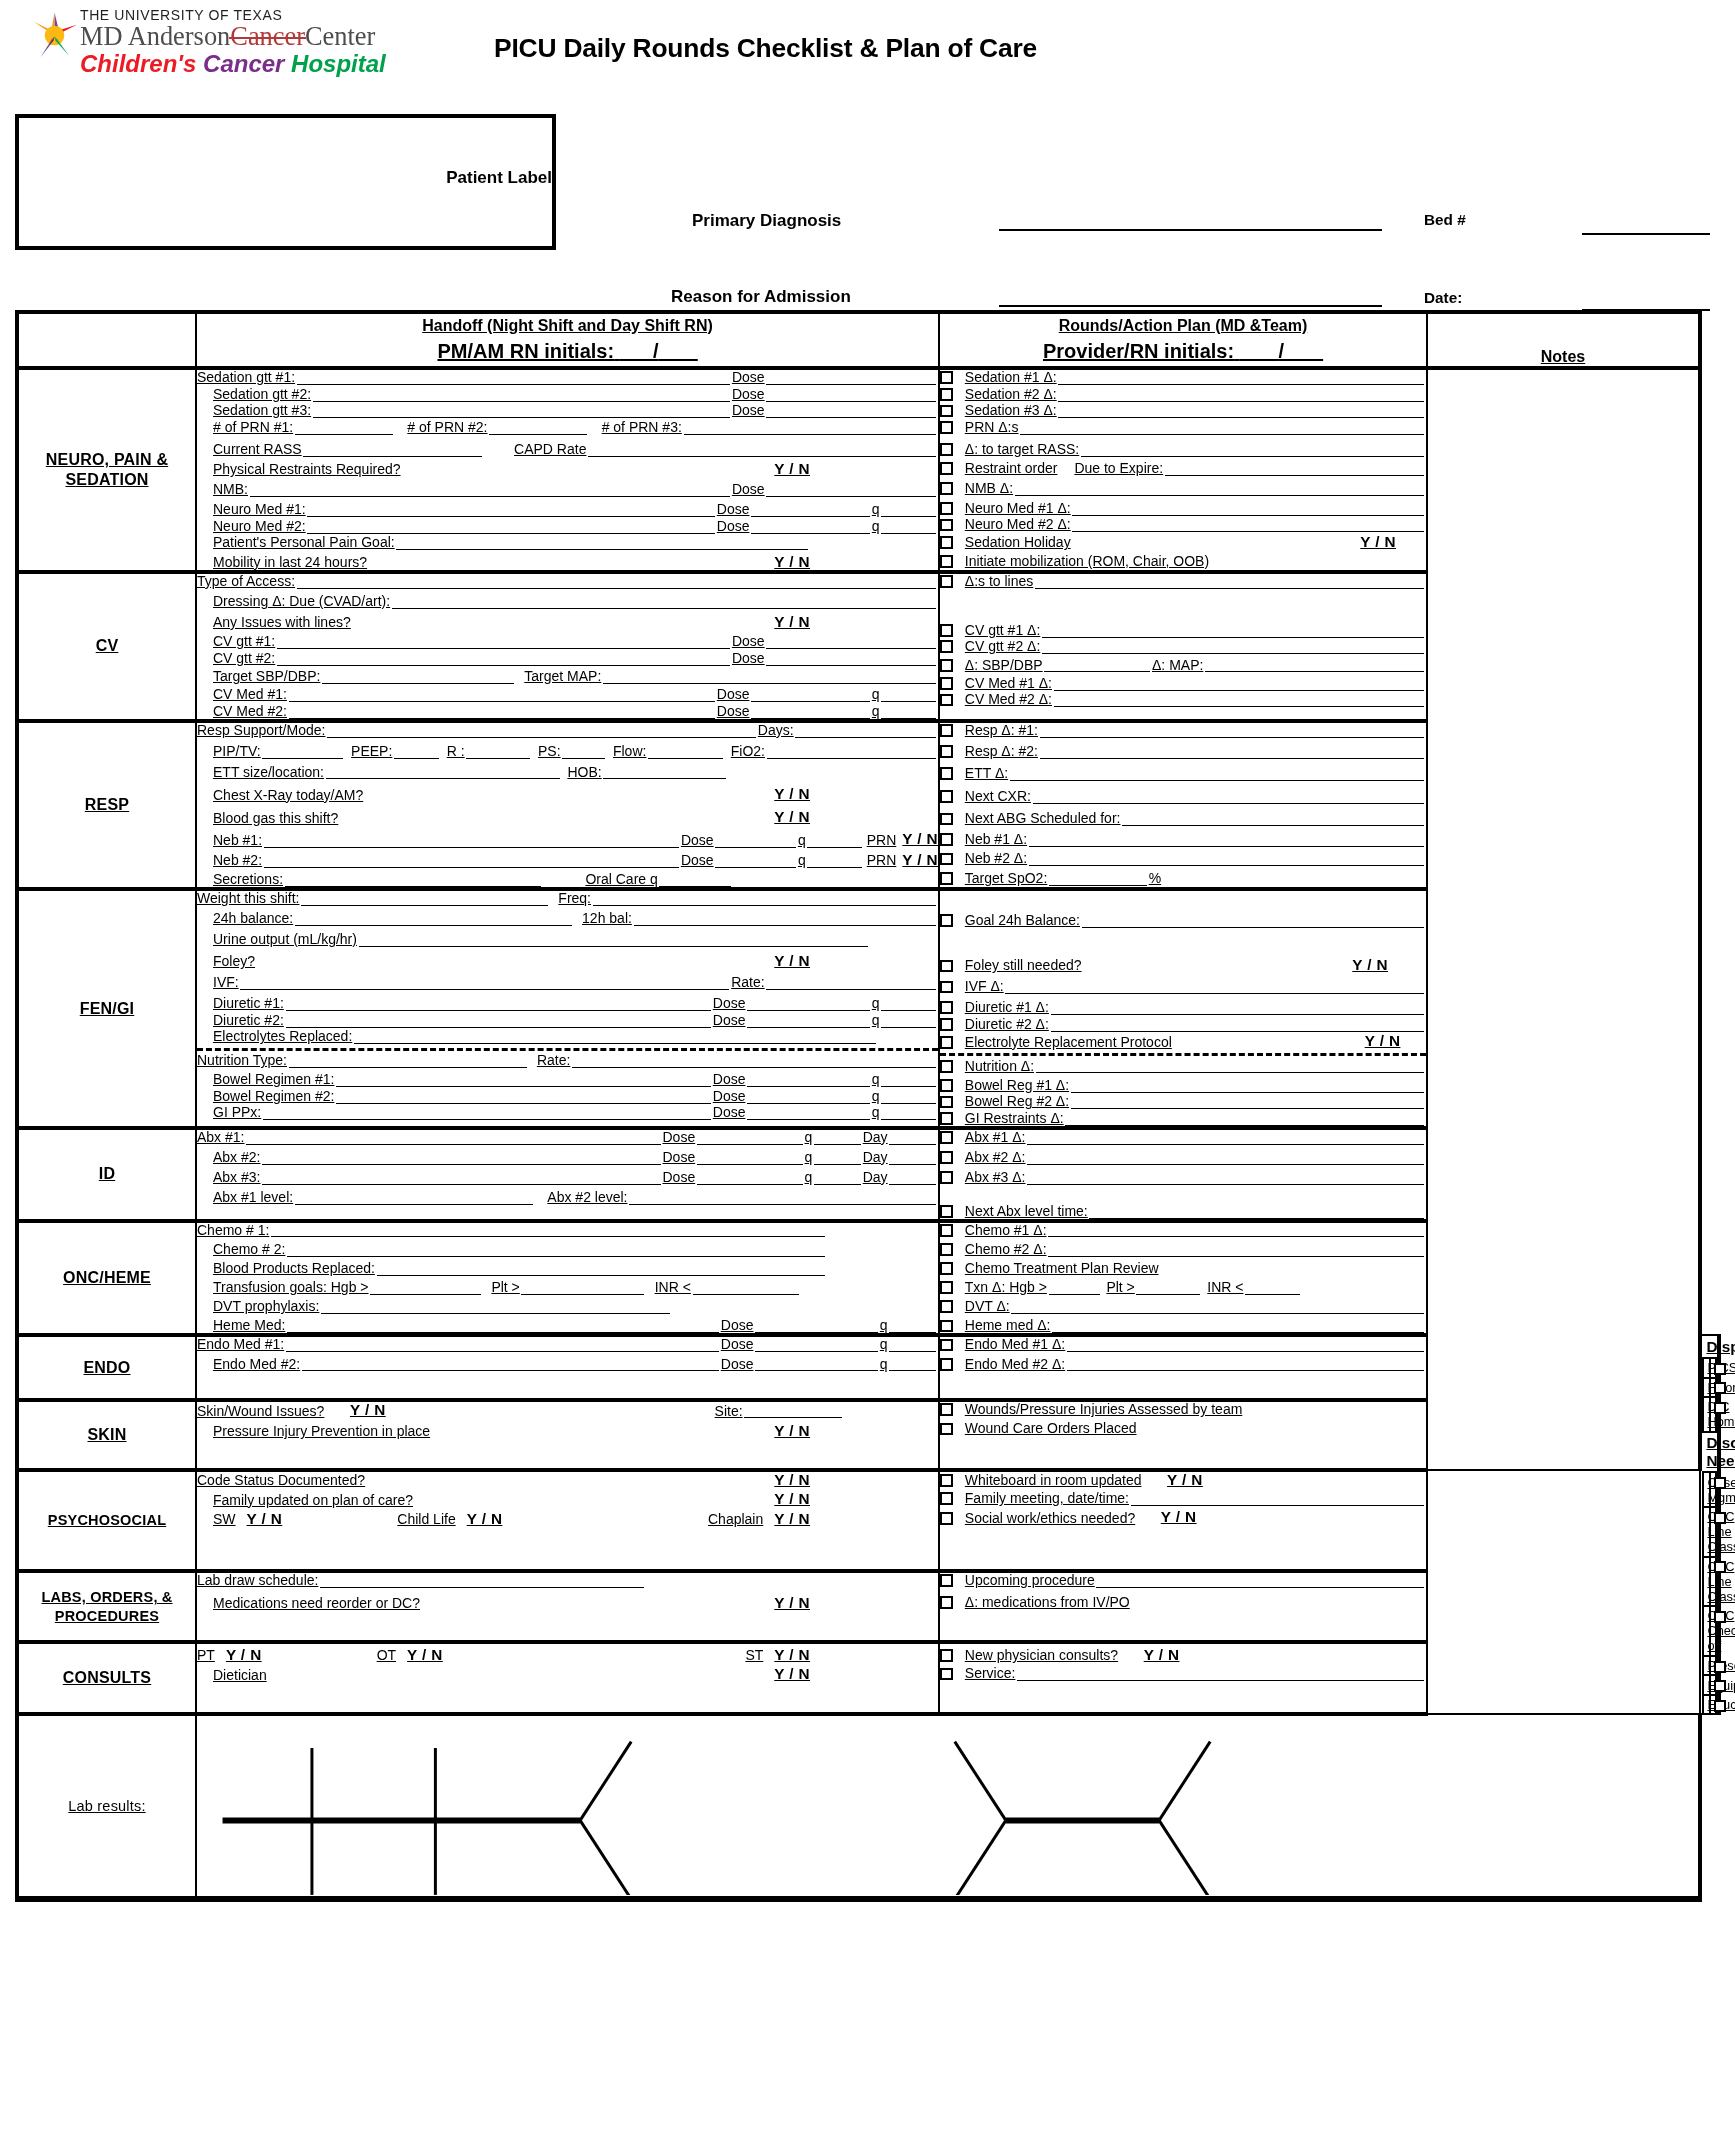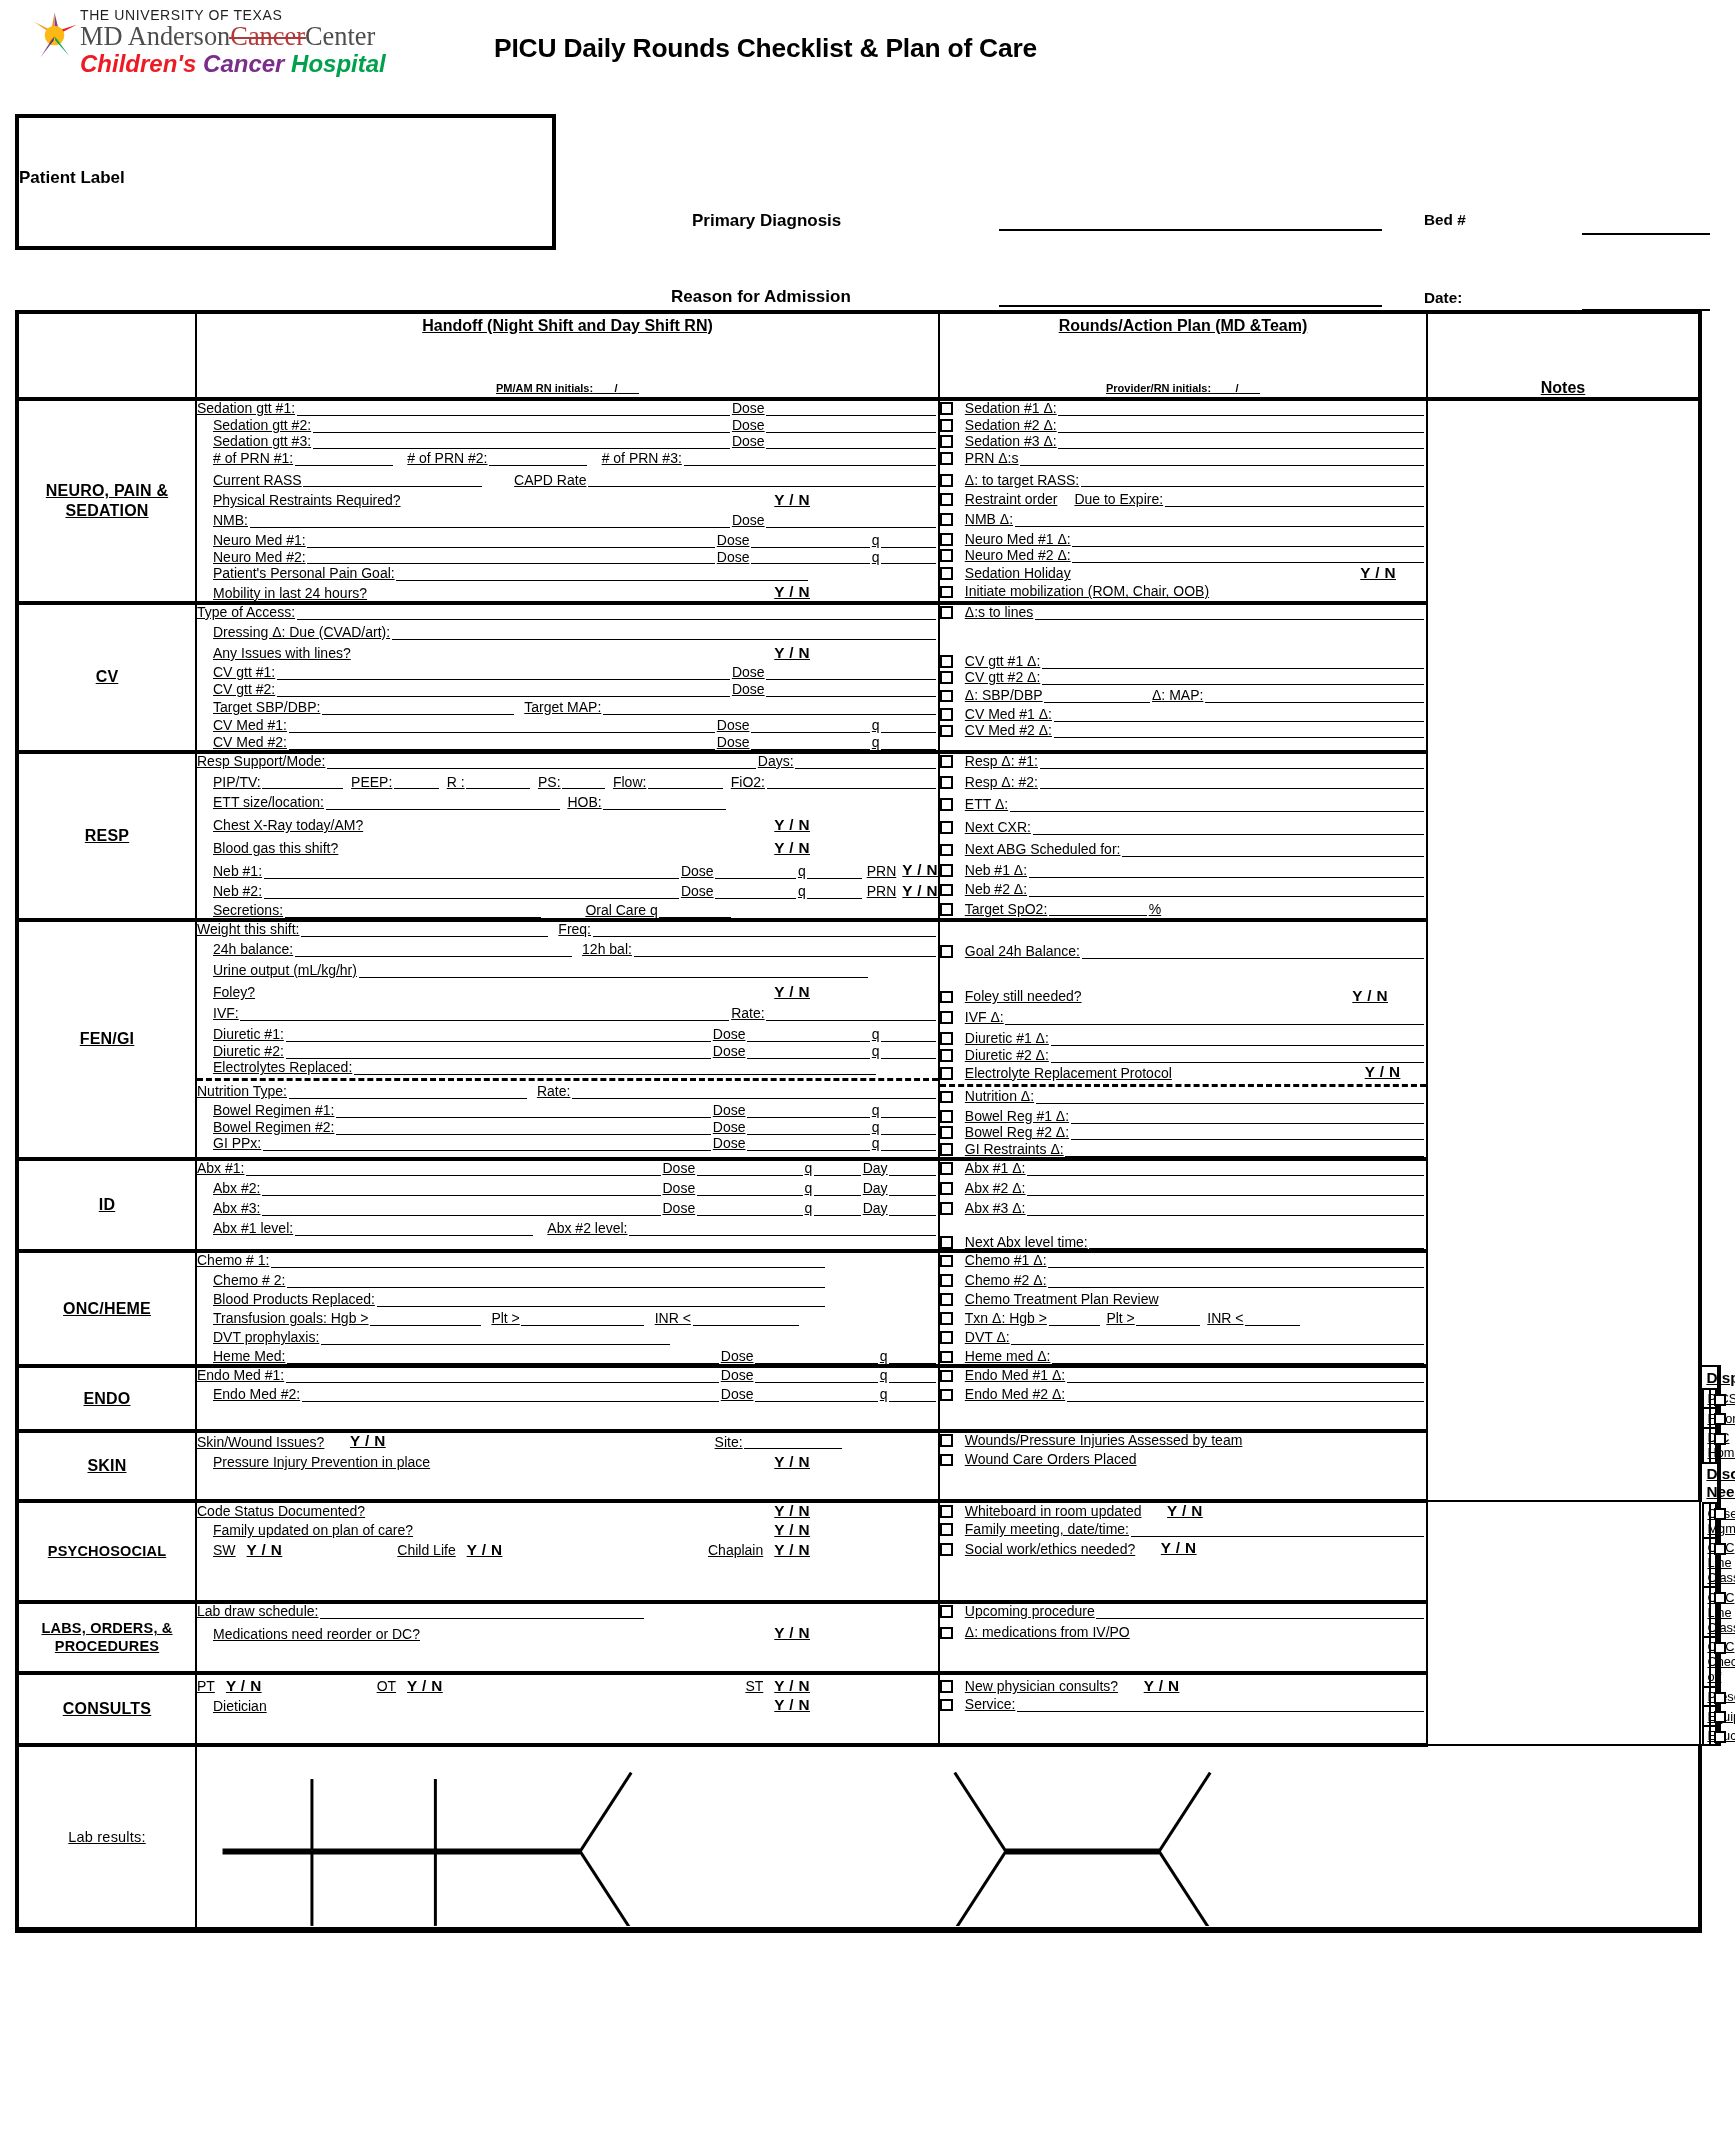--- a/index.html
+++ b/index.html
@@ -29,21 +29,21 @@
     white-space:nowrap;
   }
 
   
   .patient-box {
     position:absolute; left:15px; top:114px; width:541px; height:136px;
     border:4.7px solid #000; background:#fff;
   }
   .patient-label {
     position:absolute; left:0; right:0; top:50px;
-    text-align:left; font-size:17px; font-weight:bold;
+    text-align:right; font-size:17px; font-weight:bold;
   }
   .dx-row { position:absolute; font-size:17px; font-weight:bold; white-space:nowrap;}
   .dx-primary { left:692px; top:211px; }
   .dx-reason  { left:671px; top:287px; }
   .bed-lbl    { left:1424px; top:211px; font-size:15.3px;}
   .date-lbl   { left:1424px; top:289px; font-size:15.3px;}
   .ruleline { position:absolute; border-bottom:2.1px solid #000; }
   .rl-dx     { left:999px; top:229px; width:383px; }
   .rl-bed    { left:1582px; top:233px; width:128px; }
   .rl-reason { left:999px; top:305px; width:383px; }
@@ -71,21 +71,21 @@
   .sec-label {
     text-align:center; font-size:16px; font-weight:bold; letter-spacing:0.2px;
     vertical-align:middle !important; line-height:1.25; padding:1.7px 0.9px;
   }
   .sec-label.small { font-size:14.5px; }
 
   .colhead {
     text-align:center; font-weight:bold; font-size:16px; line-height:1.45;
     padding:4.3px 0 5.1px 0;
   }
-  .colhead .sub { font-size:11px;margin-top:44px; }
+  .colhead .sub { font-size:20px; }
   .notes-head { text-align:center; font-weight:bold; font-size:16px; vertical-align:bottom !important; padding-bottom:6px;}
 
   
   .cell { padding:2.6px 4.3px 2.6px 6px; }
   .frow { display:flex; align-items:flex-end; white-space:nowrap; font-size:14px; line-height:1.0; margin:0; height:auto; }
   .frow + .frow { margin-top:1.7px;padding-left:16px; }
   .lbl { flex:0 0 auto; padding-bottom:0.9px; }
   .blank { flex:0 0 auto; border-bottom:1.7px solid #000; height:12.8px; margin:0 1.7px; }
   .grow { flex:1 1 auto; border-bottom:1.7px solid #000; height:12.8px; margin:0 1.7px; min-width:8.5px; }
   .nogrow { flex:1 1 auto; }

